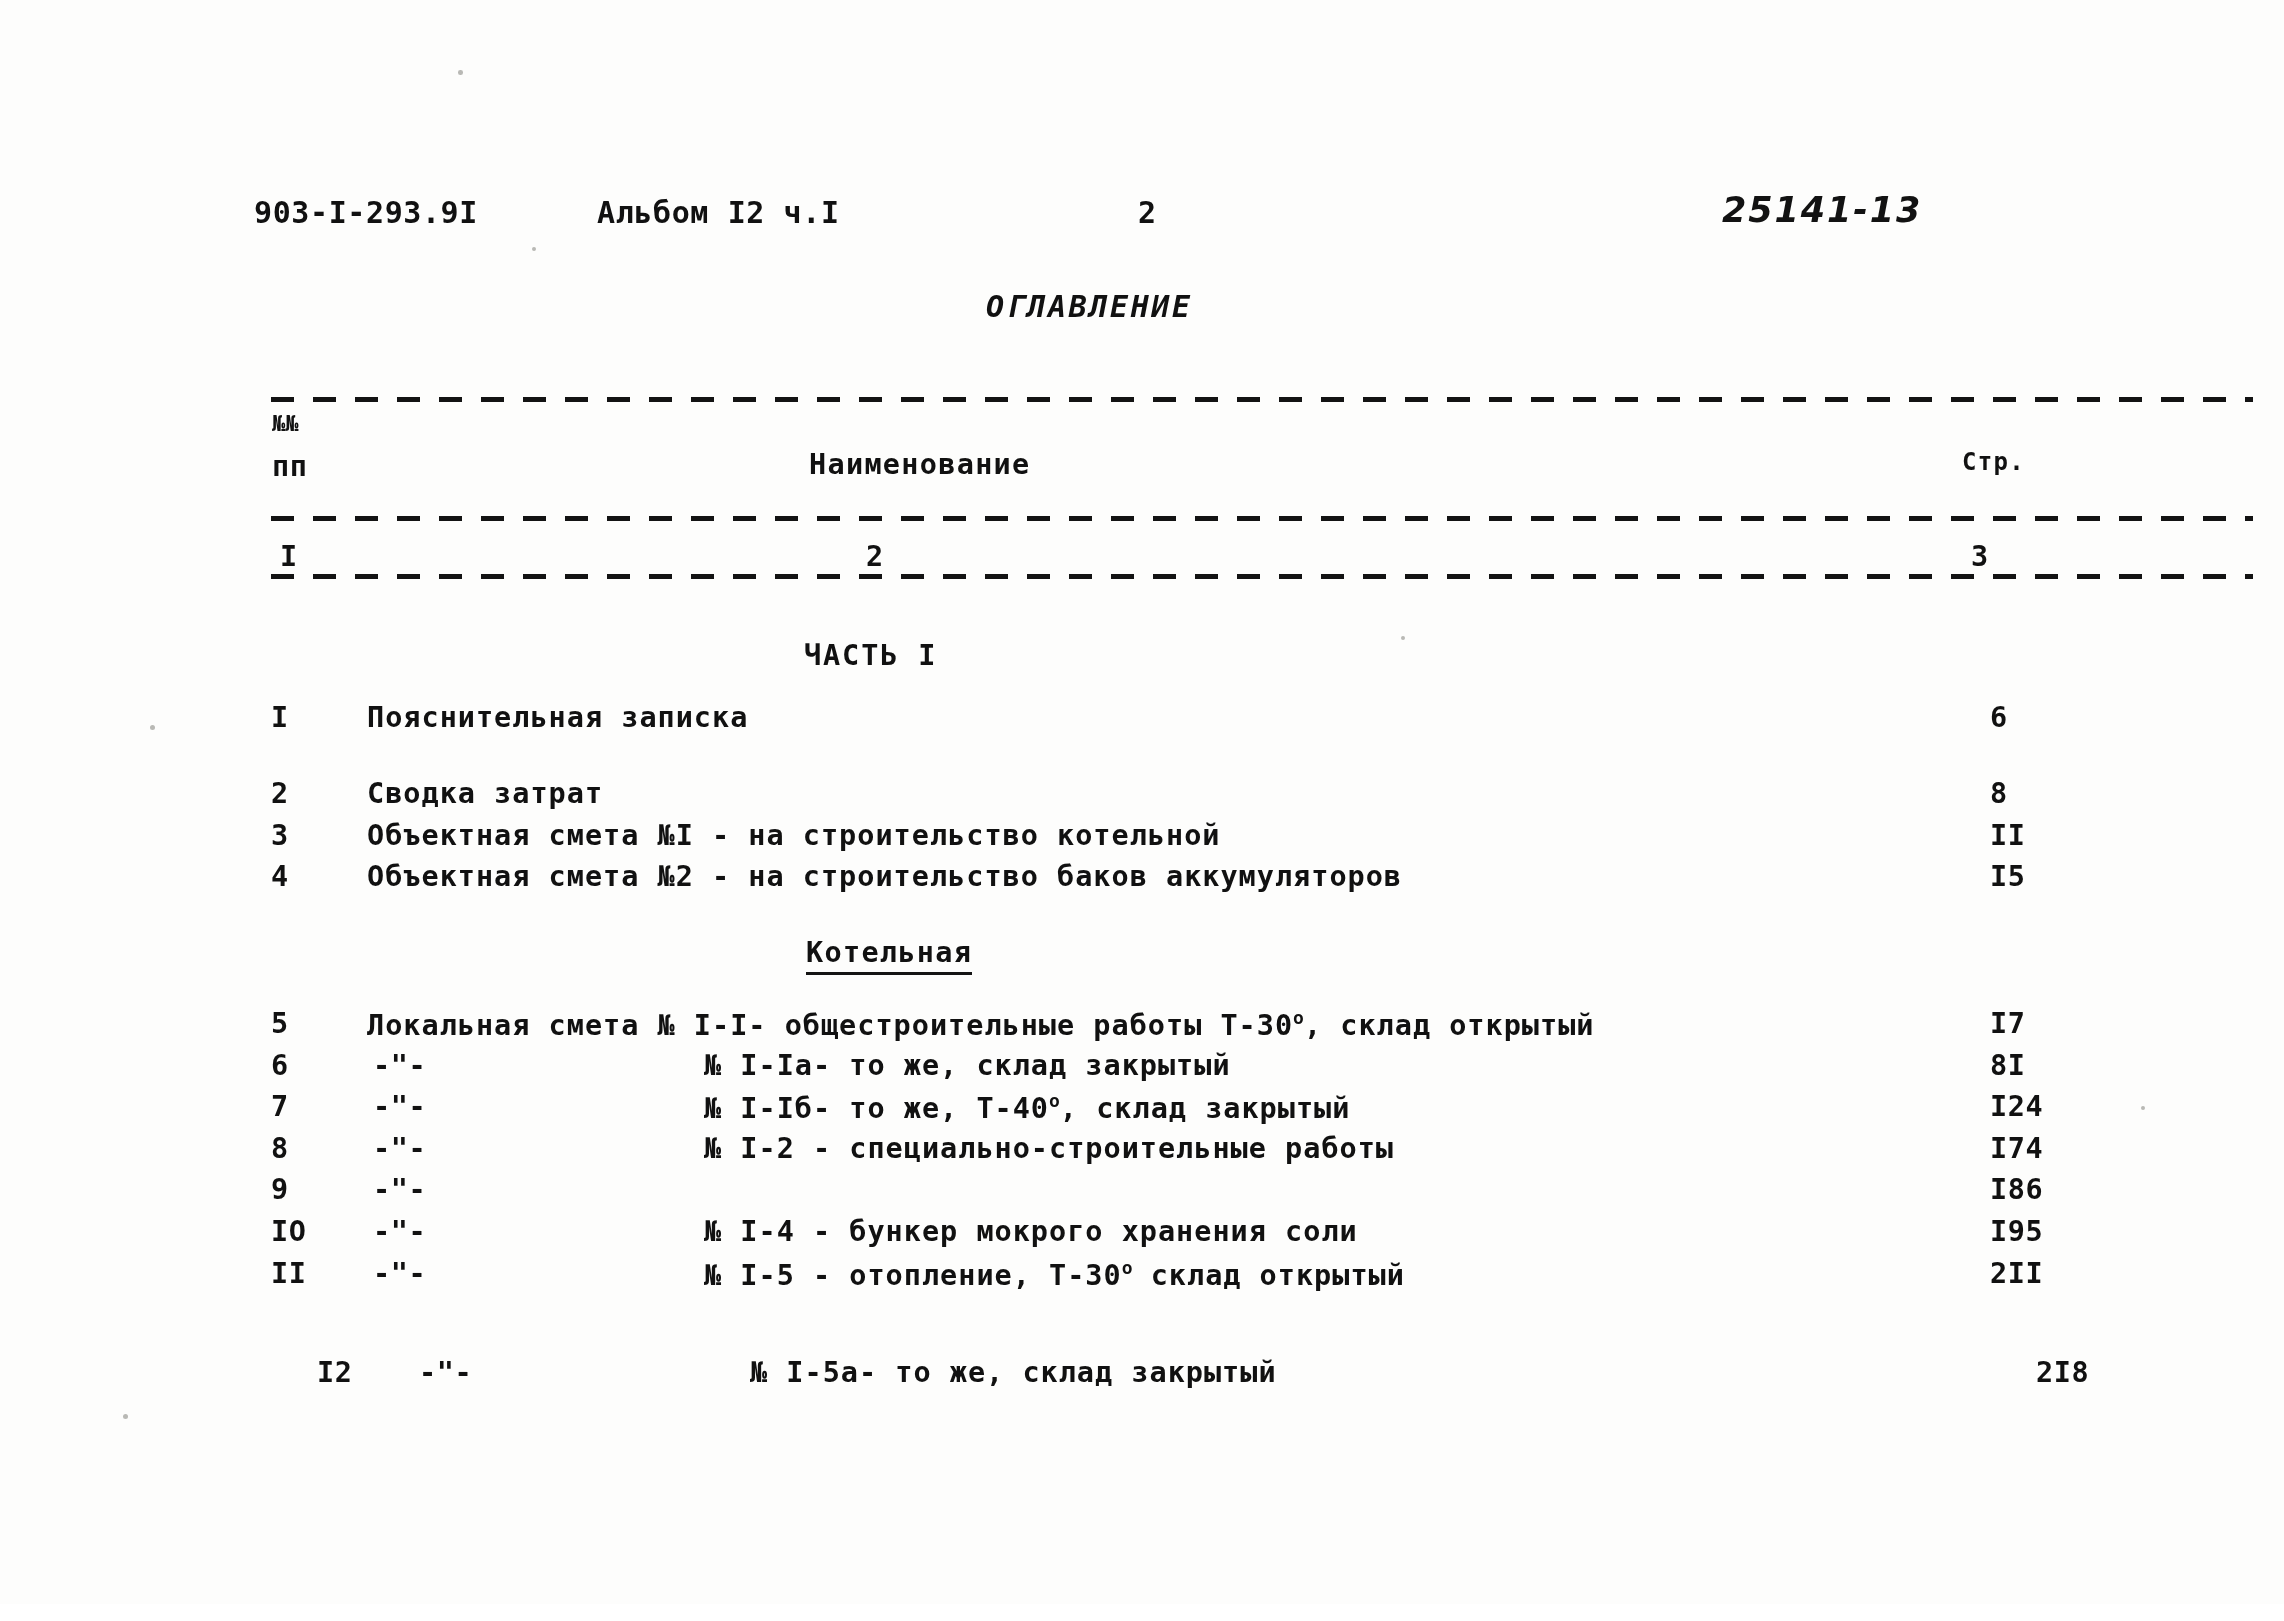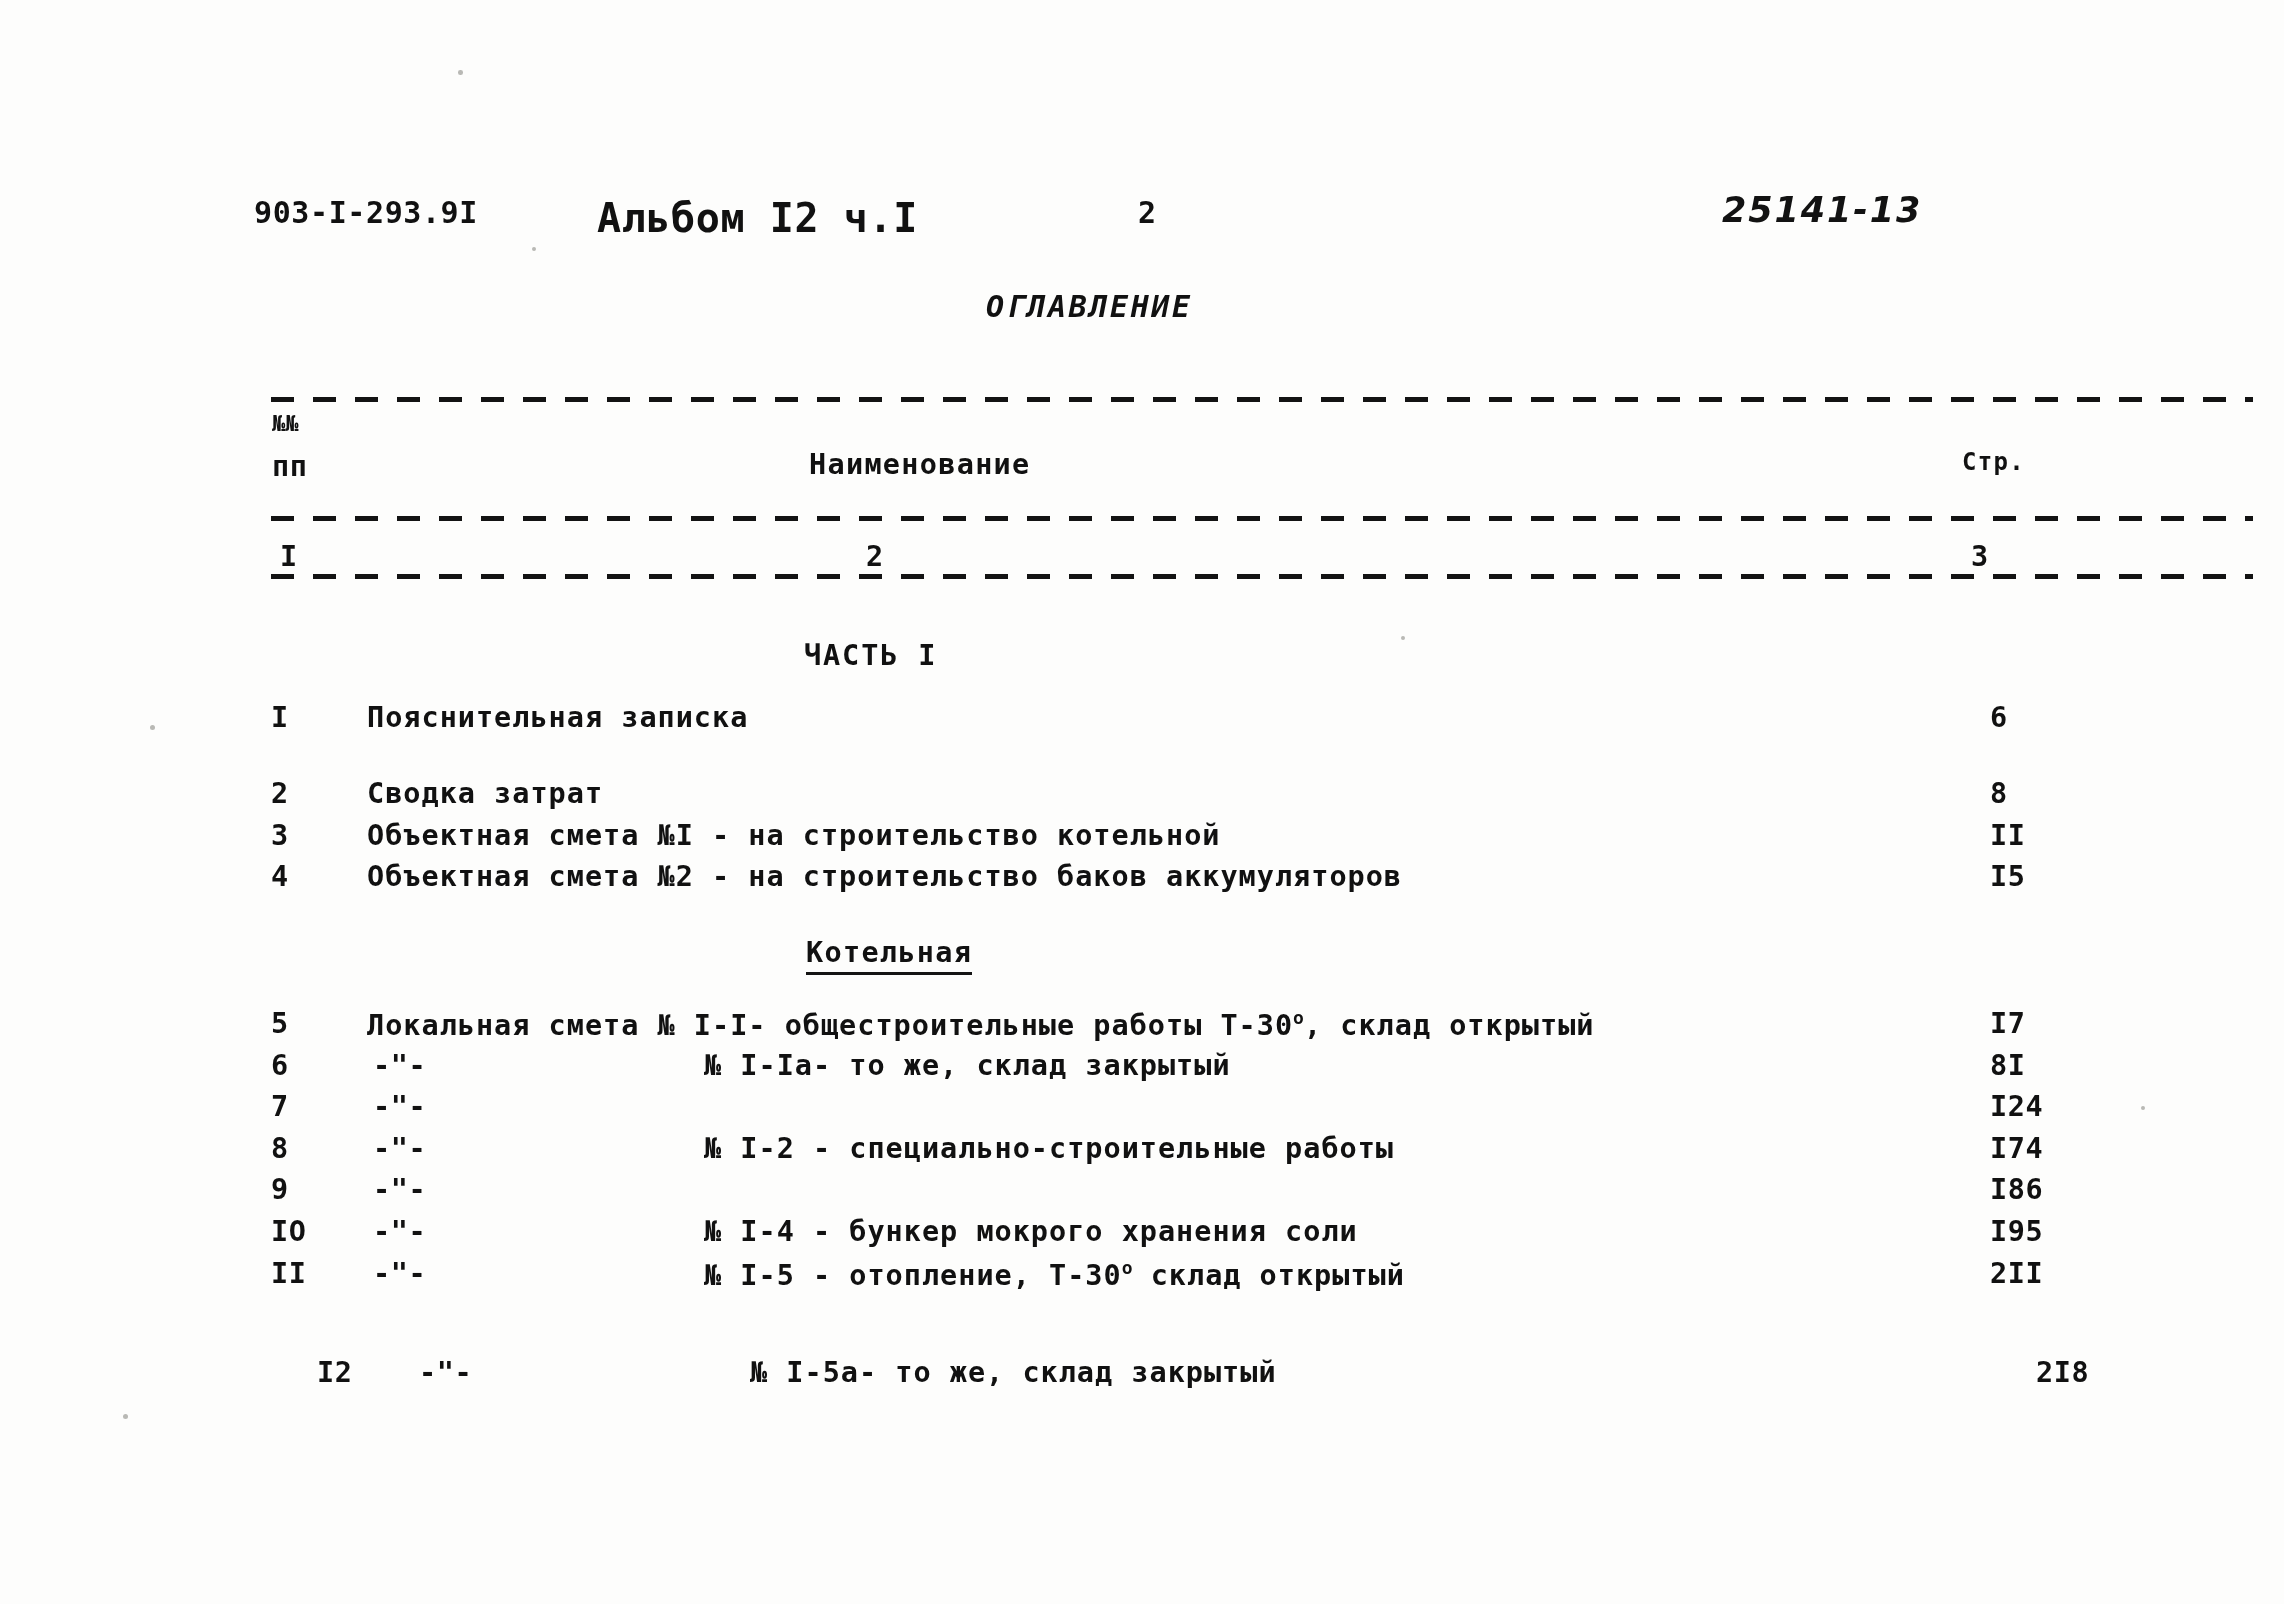--- a/index.html
+++ b/index.html
@@ -38,21 +38,21 @@
   }
 
   
   #header-row {
     position: absolute;
     left: 0; top: 195px;
     width: 2284px;
     height: 52px;
   }
   #doc-code      { position: absolute; left: 254px;  top: 0; font-size: 30px; }
-  #album-label   { position: absolute; left: 597px;  top: 0; font-size: 40px; }
+  #album-label   { position: absolute; left: 597px;  top: 0; font-size: 30px; }
   #page-number   { position: absolute; left: 1138px; top: 0; font-size: 30px; }
   #stamp-number  {
     position: absolute; left: 1722px; top: -5.2px;
     font-size: 35px;
     font-family: "DejaVu Sans", "Liberation Sans", sans-serif;
     font-weight: 600;
     font-style: italic;
     letter-spacing: 1.9px;
     color: #121212;
     white-space: pre;
@@ -209,20 +209,21 @@
       </div>
       <div class="row" style="top: 1049px;">
         <div class="typed num">6</div>
         <div class="typed ditto">-"-</div>
         <div class="typed title-cell" style="left: 704px;">№ I-Ia- то же, склад закрытый</div>
         <div class="typed pg">8I</div>
       </div>
       <div class="row" style="top: 1090px;">
         <div class="typed num">7</div>
         <div class="typed ditto">-"-</div>
+        <div class="typed title-cell" style="left: 704px;">№ I-Iб- то же, Т-40<span class="sup">о</span>, склад закрытый</div>
         <div class="typed pg">I24</div>
       </div>
       <div class="row" style="top: 1132px;">
         <div class="typed num">8</div>
         <div class="typed ditto">-"-</div>
         <div class="typed title-cell" style="left: 704px;">№ I-2 - специально-строительные работы</div>
         <div class="typed pg">I74</div>
       </div>
       <div class="row" style="top: 1173px;">
         <div class="typed num">9</div>

